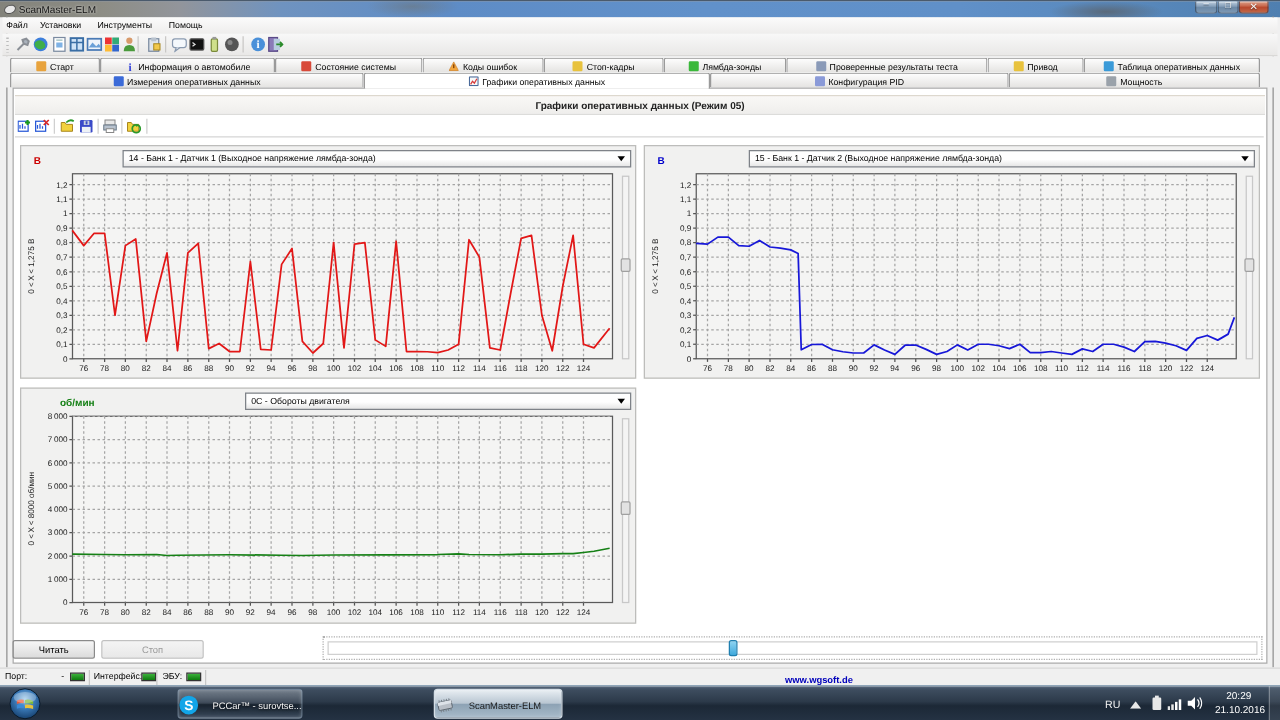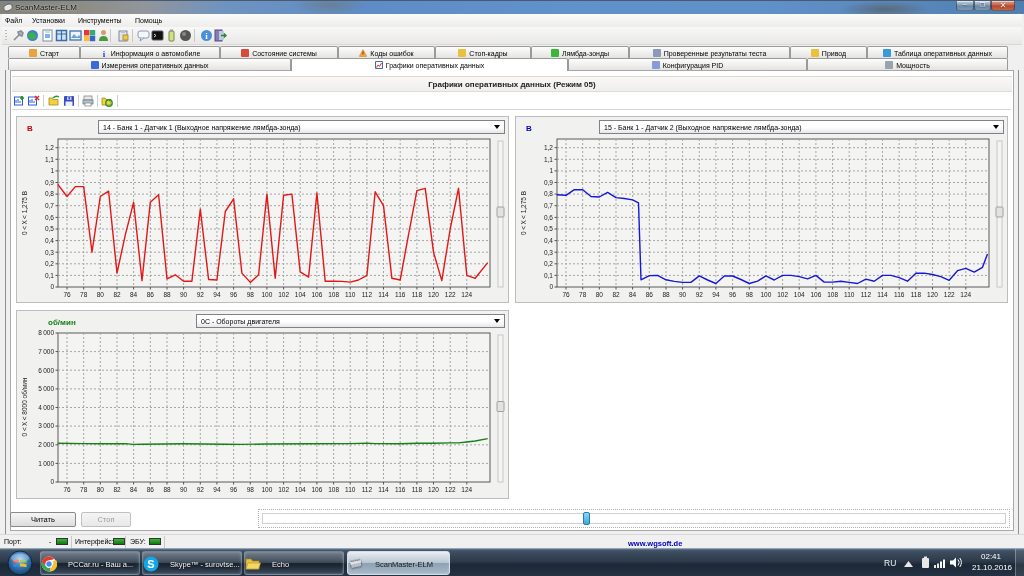--- a/index.html
+++ b/index.html
@@ -575,21 +575,21 @@
       <text x="449.8" y="181.0" text-anchor="middle" class="al">124</text>
       <text x="10" y="96" class="al" transform="rotate(-90 10 96)" text-anchor="middle">0  &lt; X &lt;  8000  об/мин</text>
       <rect x="481" y="24.0" width="5" height="147.0" fill="#f4f4f4" stroke="#c8c8c8" stroke-width="1"></rect>
       <rect x="480" y="90.5" width="7" height="10" rx="1" fill="#e2e2e2" stroke="#a0a0a0" stroke-width="1"></rect>
     </svg>
   <div class="plabel" style="left:31px; top:7px; color:#158015;">об/мин</div>
   <div class="dd" style="left:179px; top:3px; width:309px;">0C - Обороты двигателя<div class="arr"></div></div>
 </div>
 
 <div class="btn abs" style="left:10px; width:66px;">Читать</div>
-<div class="btn dis abs" style="left:81px; width:50px;">Стоп</div>
+<div class="btn dis abs" style="left:81px; width:82px;">Стоп</div>
 <div id="sliderbox" class="abs"></div>
 <div id="slidertrack" class="abs"></div>
 <div id="sliderthumb" class="abs"></div>
 
 <div id="statusbar" class="abs">
   <span style="left:4px">Порт:</span>
     <span style="left:49px">-</span>
   <div class="led" style="left:56px"></div>
   <div class="ssep" style="left:71px"></div>
   <span style="left:75px">Интерфейс:</span>
@@ -610,44 +610,26 @@
           <stop offset="100%" stop-color="#123a66"></stop>
         </radialGradient>
       </defs>
 <circle cx="13" cy="13" r="12" fill="url(#orb)" stroke="#0a1a2a" stroke-width="0.8"></circle>
 <path d="M6.5 10.5 Q9 9 12 9.8 L12 12.6 Q9 12 6.5 13.2 Z" fill="#e85a3a"></path>
 <path d="M13 9.9 Q16 9.2 19.5 10.7 L19.5 13.4 Q16 12.2 13 12.7 Z" fill="#7ab83a"></path>
 <path d="M6.5 14.2 Q9 13 12 13.6 L12 16.4 Q9 16 6.5 17 Z" fill="#3a8ad8"></path>
 <path d="M13 13.7 Q16 13.2 19.5 14.4 L19.5 17.2 Q16 16.2 13 16.6 Z" fill="#e8c23d"></path>
 <ellipse cx="13" cy="8" rx="9" ry="4.5" fill="rgba(255,255,255,0.30)"></ellipse>
     </svg>
-    <div class="tbtn" style="left:40px;width:100px;">
-      <svg class="tico" style="left:0px" viewBox="0 0 16 16">
-<circle cx="8" cy="8" r="7.5" fill="#fff"></circle>
-<path d="M8 8 m-7.5 0 a7.5 7.5 0 0 1 13 -5.1 L8 4.5 A3.6 3.6 0 0 0 4.6 9 Z" fill="#e23b2e"></path>
-<path d="M14.6 3.2 A7.5 7.5 0 0 1 9.3 15.4 L11.4 9.3 A3.6 3.6 0 0 0 11.2 4.6 Z" fill="#f2c230" transform="rotate(8 8 8)"></path>
-<path d="M8.8 15.5 A7.5 7.5 0 0 1 1 5.4 L4.9 9.9 A3.6 3.6 0 0 0 9.6 11.5 Z" fill="#3aa757"></path>
-<circle cx="8" cy="8" r="3.4" fill="#fff"></circle>
-        <circle cx="8" cy="8" r="2.7" fill="#4a8af4"></circle>
-      </svg>
-      <span class="lbl">PCCar.ru - Ваш а...</span>
-    </div>
     <div class="tbtn" style="left:142px;width:100px;">
       <svg class="tico" style="left:0px" viewBox="0 0 16 16">
         <circle cx="8" cy="8" r="7.5" fill="#12a5e8"></circle>
         <text x="8" y="12" text-anchor="middle" font-size="11" font-weight="bold" fill="#fff" font-family="Liberation Sans,sans-serif">S</text>
       </svg>
-      <span class="lbl">Skype™ - surovtse...</span>
-    </div>
-    <div class="tbtn" style="left:244px;width:100px;">
-      <svg class="tico" style="left:0px" viewBox="0 0 16 16">
-        <path d="M1 13 L1 3 L6 3 L7.5 5 L14 5 L14 13 Z" fill="#e8c23d" stroke="#a8861d" stroke-width="0.7"></path>
-        <path d="M1 13 L3 7 L15.5 7 L13.5 13 Z" fill="#f2d868" stroke="#b89a2d" stroke-width="0.7"></path>
-      </svg>
-      <span class="lbl">Echo</span>
+      <span class="lbl">PCCar™ - surovtse...</span>
     </div>
     <div class="tbtn activewin" style="left:347px;width:103px;">
       <svg class="tico" style="left:0px" viewBox="0 0 16 16">
         <g transform="rotate(-12 8 8)">
           <rect x="2.5" y="5" width="11" height="6.5" rx="1" fill="#b8bec6" stroke="#5a626c" stroke-width="0.7"></rect>
           <rect x="2.5" y="5" width="11" height="2.6" fill="#dde2e8"></rect>
           <path d="M4 11.5 V13.2 M6 11.5 V13.2 M8 11.5 V13.2 M10 11.5 V13.2 M12 11.5 V13.2 M4 5 V3.4 M6 5 V3.4 M8 5 V3.4 M10 5 V3.4 M12 5 V3.4" stroke="#788088" stroke-width="0.8"></path>
         </g>
       </svg>
       <span class="lbl">ScanMaster-ELM</span>
@@ -663,16 +645,16 @@
     <svg style="position:absolute;left:934px;top:9px;width:13px;height:10px" viewBox="0 0 13 10">
       <rect x="0" y="7" width="2" height="3" fill="#e8e8e8"></rect>
       <rect x="3" y="5.5" width="2" height="4.5" fill="#e8e8e8"></rect>
       <rect x="6" y="3.5" width="2" height="6.5" fill="#fff"></rect>
       <rect x="9" y="1.5" width="2" height="8.5" fill="#fff"></rect>
     </svg>
     <svg style="position:absolute;left:950px;top:8px;width:12px;height:11px" viewBox="0 0 12 11">
       <path d="M0 3.5 H3 L6 0.5 V10.5 L3 7.5 H0 Z" fill="#fff"></path>
       <path d="M8 2.5 Q10.5 5.5 8 8.5 M9.8 1 Q13 5.5 9.8 10" stroke="#fff" stroke-width="1" fill="none"></path>
     </svg>
-    <span style="position:absolute;left:981px;top:3px;font-size:8px;color:#fff;">02:41</span>
+    <span style="position:absolute;left:981px;top:3px;font-size:8px;color:#fff;">20:29</span>
     <span style="position:absolute;left:972px;top:14px;font-size:8px;color:#fff;">21.10.2016</span>
     <div style="position:absolute;left:1015px;top:0;width:9px;height:28px;background:rgba(255,255,255,0.08);border-left:1px solid rgba(255,255,255,0.3)"></div>
   </div>
 
 </body></html>

